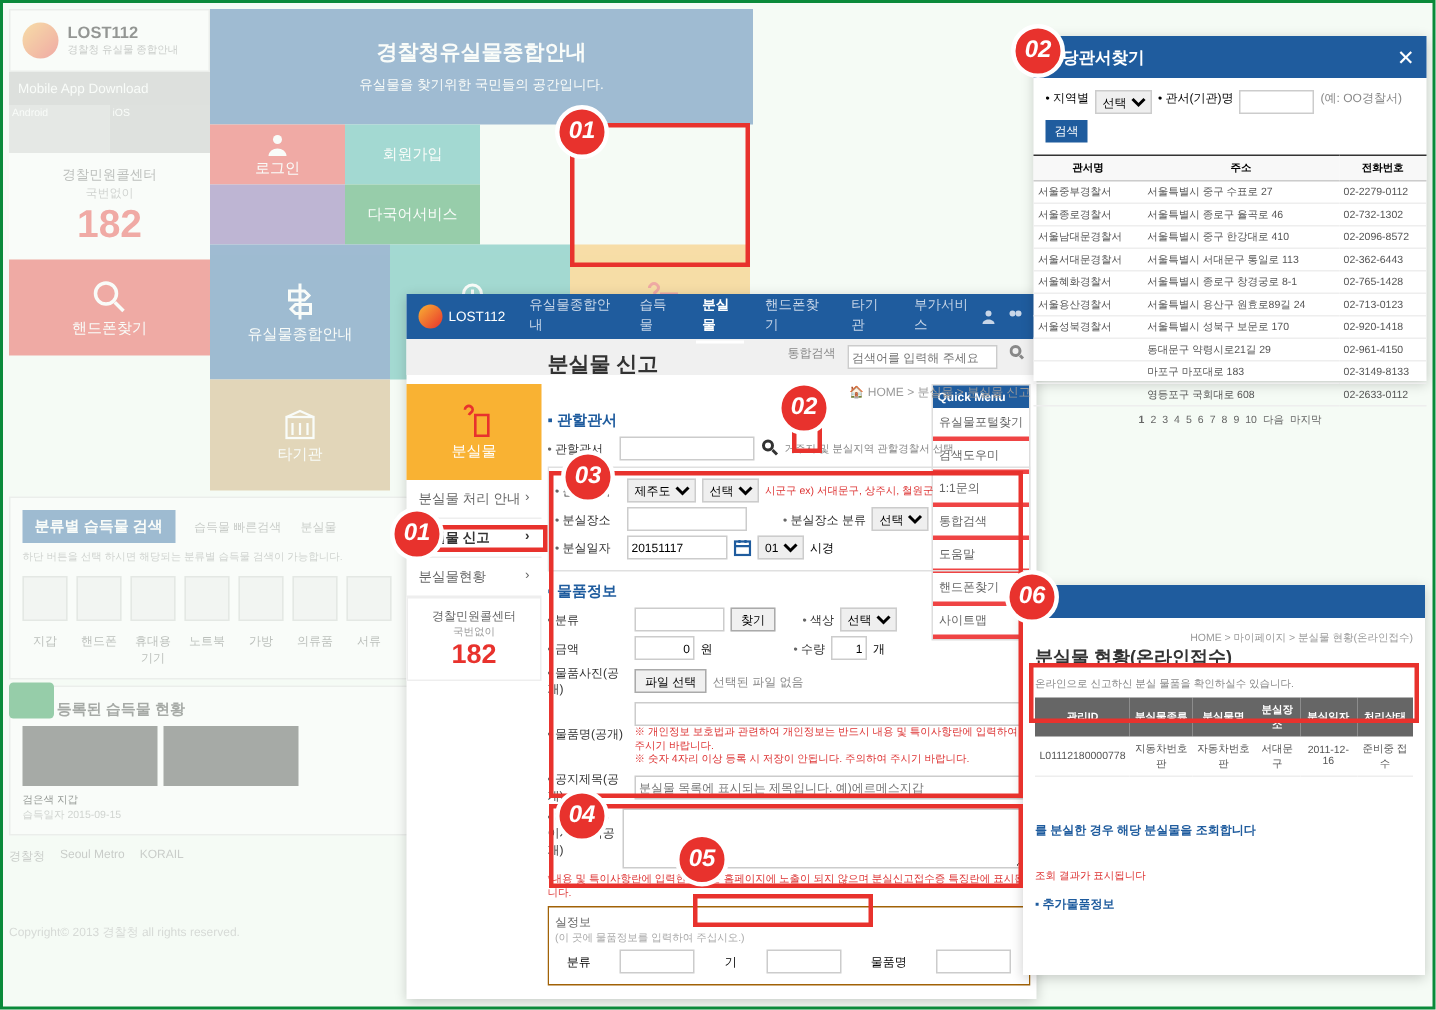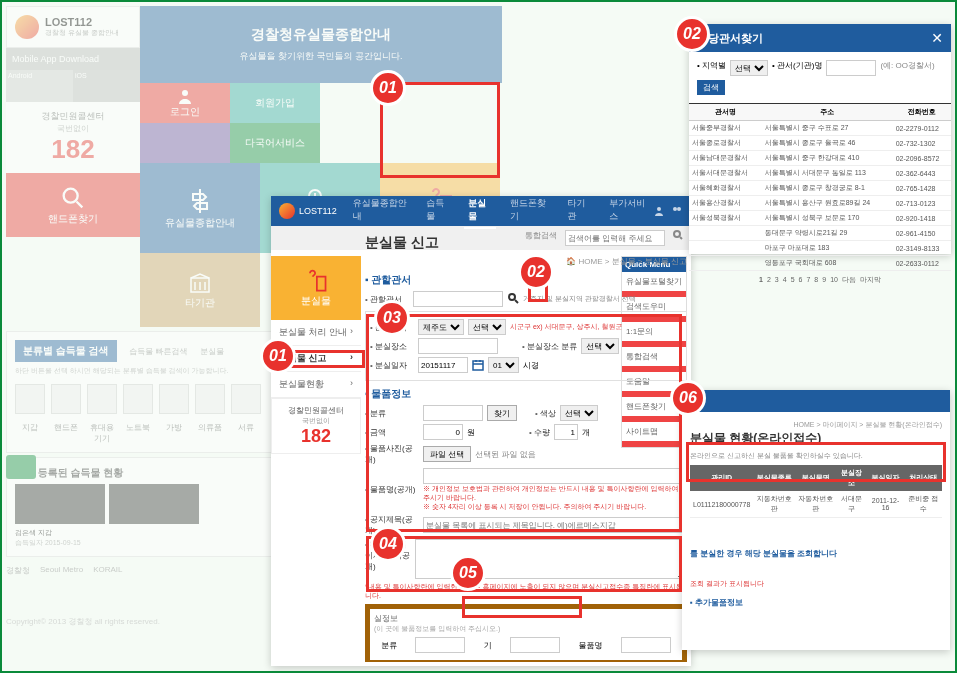--- a/index.html
+++ b/index.html
@@ -60,21 +60,21 @@
 .flbl{color:#333;width:44px}
 .flbl:before{content:"• ";color:#666}
 .finp{border:1px solid #ccc;height:16px;padding:0 2px;font-size:8px}
 .fsel{border:1px solid #ccc;height:16px;font-size:8px}
 .fbtn{border:1px solid #aaa;background:#f0f0f0;height:16px;padding:0 6px;font-size:8px;cursor:pointer}
 .hint{color:#d33;font-size:7px}
 .warn{color:#d33;font-size:7px;line-height:1.3;display:block}
 .big-ta{width:100%;height:40px;border:1px solid #ccc;font-size:8px}
 .quick-menu{position:absolute;right:4px;top:60px;width:66px;background:#fff;border:1px solid #ddd;font-size:8px}
 .quick-menu .qh{background:#1f5c9e;color:#fff;padding:3px;font-weight:bold;}
-.quick-menu li{list-style:none;padding:4px;border-bottom:6px solid #ef4444;color:#666}
+.quick-menu li{list-style:none;padding:4px;border-bottom:3px solid #ef4444;color:#666}
 .search-ico-box{position:relative;display:inline-block}
 
 
 .agency-pg{left:687px;top:22px;width:262px;height:230px;z-index:15}
 .agency-hd{background:#1f5c9e;color:#fff;padding:6px 8px;display:flex;justify-content:space-between;align-items:center}
 .agency-hd h3{font-size:11px}
 .close-x{color:#fff;cursor:pointer;font-size:14px}
 .agency-srch{padding:8px;font-size:8px;display:flex;gap:4px;flex-wrap:wrap}
 .srch-btn{background:#1f5c9e;color:#fff;border:none;padding:2px 6px;font-size:8px}
 .agency-tbl{width:100%;border-collapse:collapse;font-size:7px}
@@ -341,21 +341,21 @@
         <span class="hint">시군구 ex) 서대문구, 상주시, 철원군</span>
       </div>
       <div class="frow">
         <span class="flbl">분실장소</span>
         <input class="finp" style="width: 80px;">
         <span class="flbl" style="width:auto;margin-left:20px">분실장소 분류</span>
         <select class="fsel"><option>선택</option></select>
       </div>
       <div class="frow">
         <span class="flbl">분실일자</span>
-        <input class="finp" style="width: 50px;" value="20151117">
+        <input class="finp" style="width: 67px;" value="20151117">
         <svg width="12" height="12" fill="none" stroke="#1f5c9e" stroke-width="1.5">
             <rect x="1" y="2" width="10" height="9"></rect>
             <path d="M1 5h10M4 1v2M8 1v2"></path>
           </svg>
         <select class="fsel"><option>01</option></select>
         <span>시경</span>
       </div>
     </div>
 
     <h5 class="sect-h">물품정보</h5>
@@ -390,21 +390,21 @@
     <div class="frow">
       <span class="flbl" style="width:54px">공지제목(공개)</span>
       <input class="finp" style="flex: 1 1 0%;" placeholder="분실물 목록에 표시되는 제목입니다. 예)에르메스지갑">
     </div>
     <div class="frow" style="align-items:flex-start">
       <span class="flbl" style="width:54px">내용 및 특이사항 (비공개)</span>
       <textarea class="big-ta" style=""></textarea>
     </div>
     <span class="warn">*내용 및 특이사항란에 입력한 정보는 홈페이지에 노출이 되지 않으며 분실신고접수증 특징란에 표시됩니다.</span>
 
-    <div style="border:5px solid #a16207;padding:4px;margin-top:4px">
+    <div style="border:1px solid #a16207;padding:4px;margin-top:4px">
       <div style="font-size:8px;color:#666"><span>실정보</span></div>
       <div style="font-size:7px;color:#aaa">(이 곳에 물품정보를 입력하여 주십시오.)</div>
       <div class="frow" style="justify-content:space-around">
         <span>분류</span>
         <input class="finp" style="width: 50px;">
         <span>기</span>
         <input class="finp" style="width: 50px;">
         <span>물품명</span>
         <input class="finp" style="width: 50px;">
       </div>

